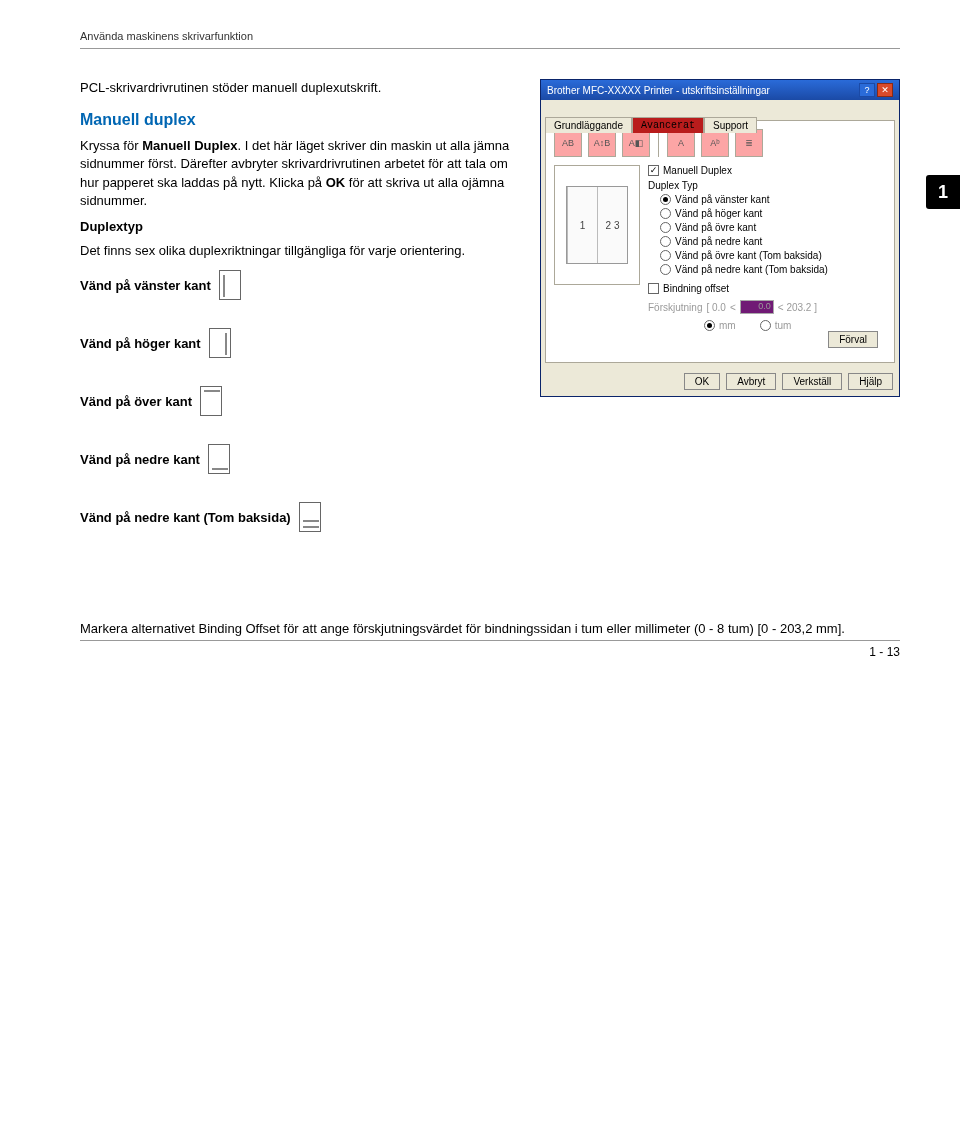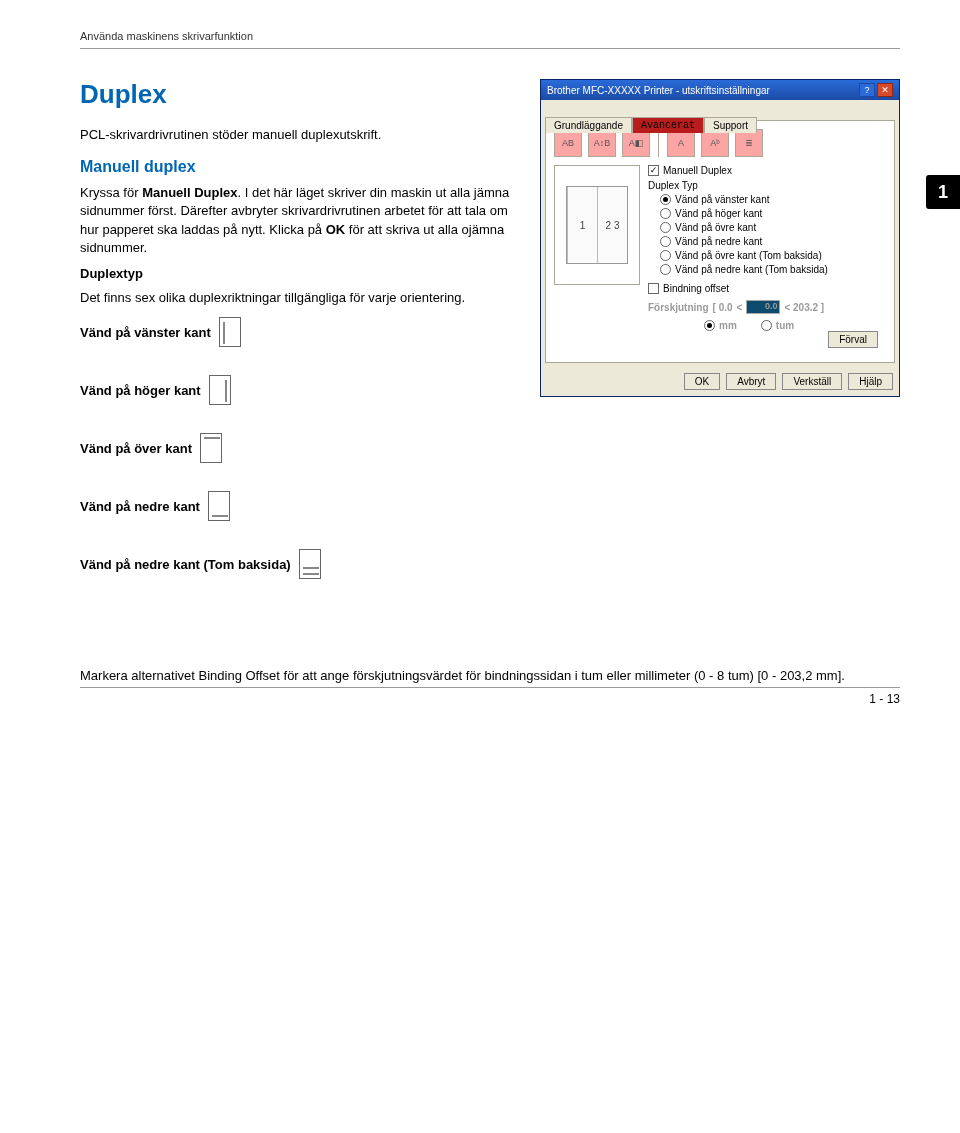--- a/index.html
+++ b/index.html
@@ -229,24 +229,23 @@
   .rad { border-radius:50%; }
   .rad.sel::after { content:""; width:5px;height:5px;border-radius:50%;background:#000; }
   .chk.sel::after { content:"✓"; font-size:9px; line-height:9px; }
   .group-label {
     font-size:10px; margin: 4px 0 3px 0;
   }
   .offset-row {
     display:flex; align-items:center; gap:4px;
     font-size:10px; margin-top:6px;
     color:#888;
-    font-weight:bold;
   }
   .num-field {
-    width:34px; height:14px; border:1px solid #aaa; background:#0c4a6e;
+    width:34px; height:14px; border:1px solid #aaa; background:#701a75;
     font-size:9px; padding:0 2px; text-align:right;
     display:inline-block;
   }
   .btn-row {
     display:flex; gap:6px; justify-content:flex-end;
     padding: 6px;
     background:#ece9d8;
   }
   .win-btn {
     border: 1px solid #888;
@@ -262,21 +261,20 @@
 </style>
 </head>
 <body>
 
 <div class="header-line">Använda maskinens skrivarfunktion</div>
 
 <div class="page-tab">1</div>
 
 <div class="content-row">
   <div class="text-col">
-    <h1 class="title">Duplex</h1>
     <p class="intro">PCL-skrivardrivrutinen stöder manuell duplexutskrift.</p>
     <h2 class="subtitle">Manuell duplex</h2>
     <p>
       <span>Kryssa för </span><span class="bold-inline">Manuell Duplex</span><span>. I det här läget skriver din maskin ut alla jämna sidnummer först. Därefter avbryter skrivardrivrutinen arbetet för att tala om hur papperet ska laddas på nytt. Klicka på </span><span class="bold-inline">OK</span><span> för att skriva ut alla ojämna sidnummer.</span>
     </p>
     <p class="dtype">Duplextyp</p>
     <p>Det finns sex olika duplexriktningar tillgängliga för varje orientering.</p>
 
     <div class="option-list">
       <div class="option-row">

